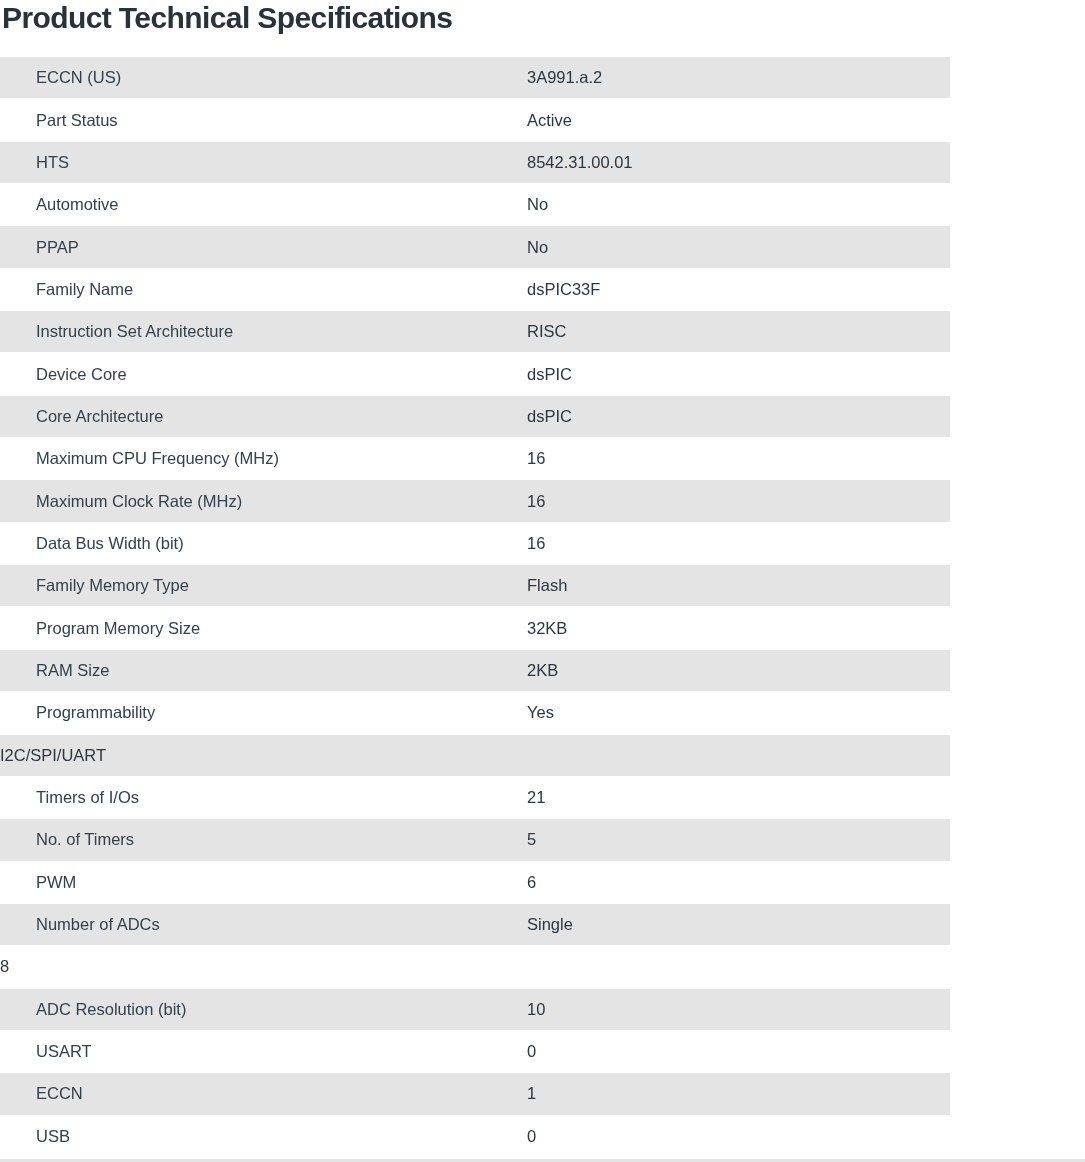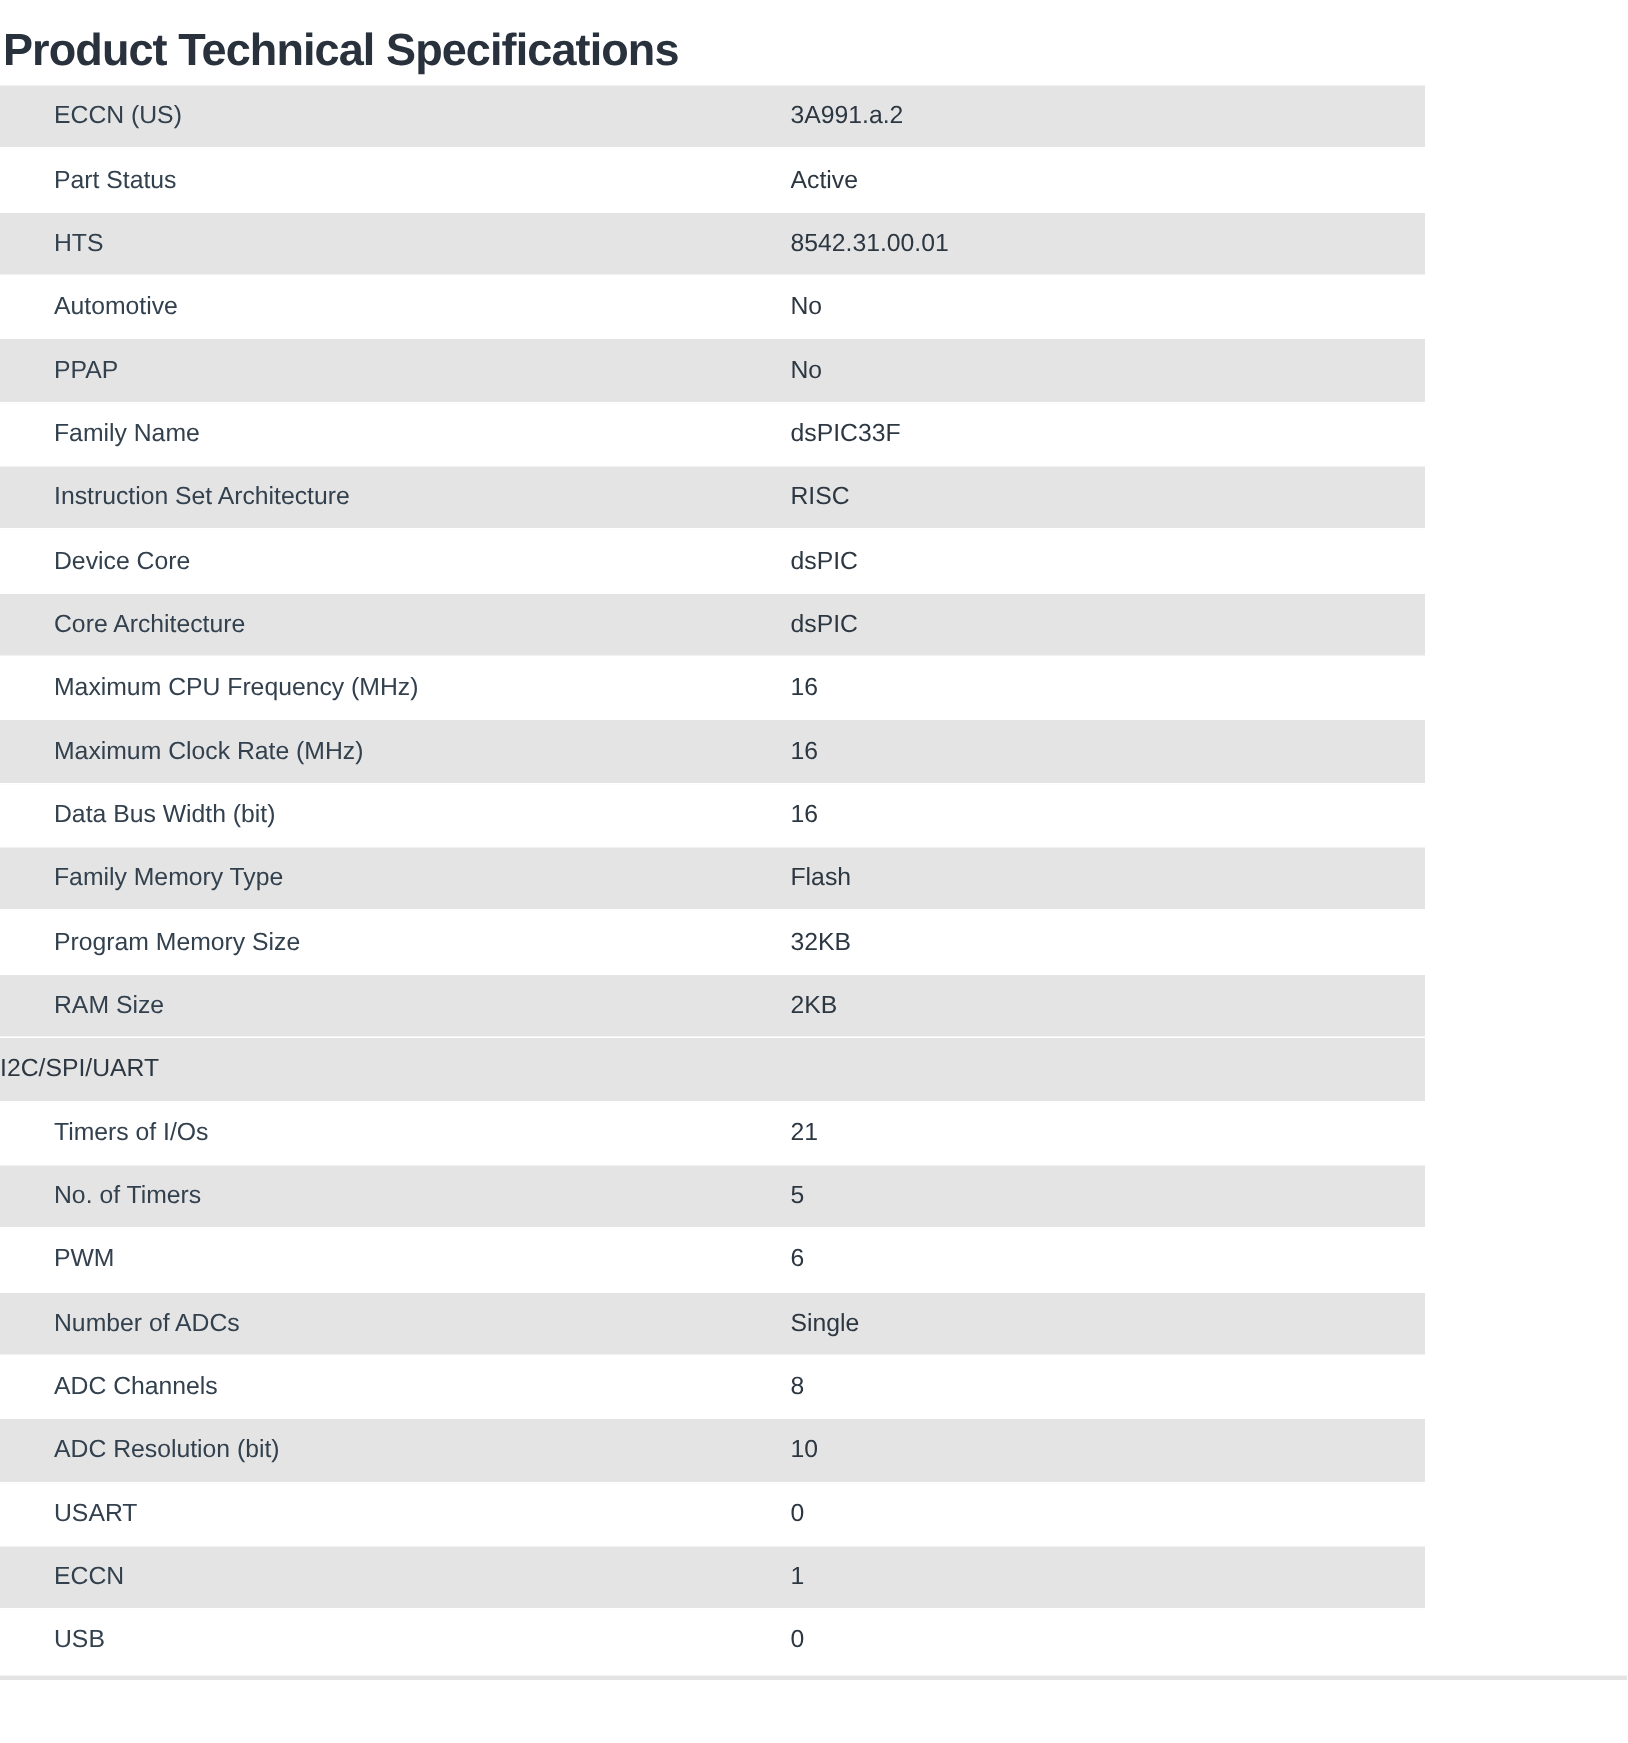--- a/index.html
+++ b/index.html
@@ -10,21 +10,21 @@
   }
   .page {
     width: 1085px;
     height: 1162px;
     overflow: hidden;
     background: #ffffff;
     position: relative;
   }
   .page-title {
     margin: 0;
-    padding: 17px 0 0 2px;
+    padding: 1px 0 0 2px;
     height: 57px;
     box-sizing: border-box;
     font-size: 30px;
     font-weight: 700;
     letter-spacing: -0.6px;
     color: #29323c;
     transform-origin: left top;
   }
   .spec-table {
     width: 950px;
@@ -125,41 +125,44 @@
         <div class="spec-value">Flash</div>
       </div>
       <div class="spec-row">
         <div class="spec-label">Program Memory Size</div>
         <div class="spec-value">32KB</div>
       </div>
       <div class="spec-row alt">
         <div class="spec-label">RAM Size</div>
         <div class="spec-value">2KB</div>
       </div>
+      <div class="spec-row">
+        <div class="spec-label">Programmability</div>
+        <div class="spec-value">Yes</div>
+      </div>
       <div class="spec-row alt">
         <div class="spec-value">I2C/SPI/UART</div>
       </div>
       <div class="spec-row">
         <div class="spec-label">Timers of I/Os</div>
         <div class="spec-value">21</div>
       </div>
       <div class="spec-row alt">
         <div class="spec-label">No. of Timers</div>
         <div class="spec-value">5</div>
       </div>
       <div class="spec-row">
         <div class="spec-label">PWM</div>
         <div class="spec-value">6</div>
       </div>
       <div class="spec-row alt">
         <div class="spec-label">Number of ADCs</div>
         <div class="spec-value">Single</div>
       </div>
       <div class="spec-row">
-        <div class="spec-label">ADC Channels</div>
         <div class="spec-value">8</div>
       </div>
       <div class="spec-row alt">
         <div class="spec-label">ADC Resolution (bit)</div>
         <div class="spec-value">10</div>
       </div>
       <div class="spec-row">
         <div class="spec-label">USART</div>
         <div class="spec-value">0</div>
       </div>

